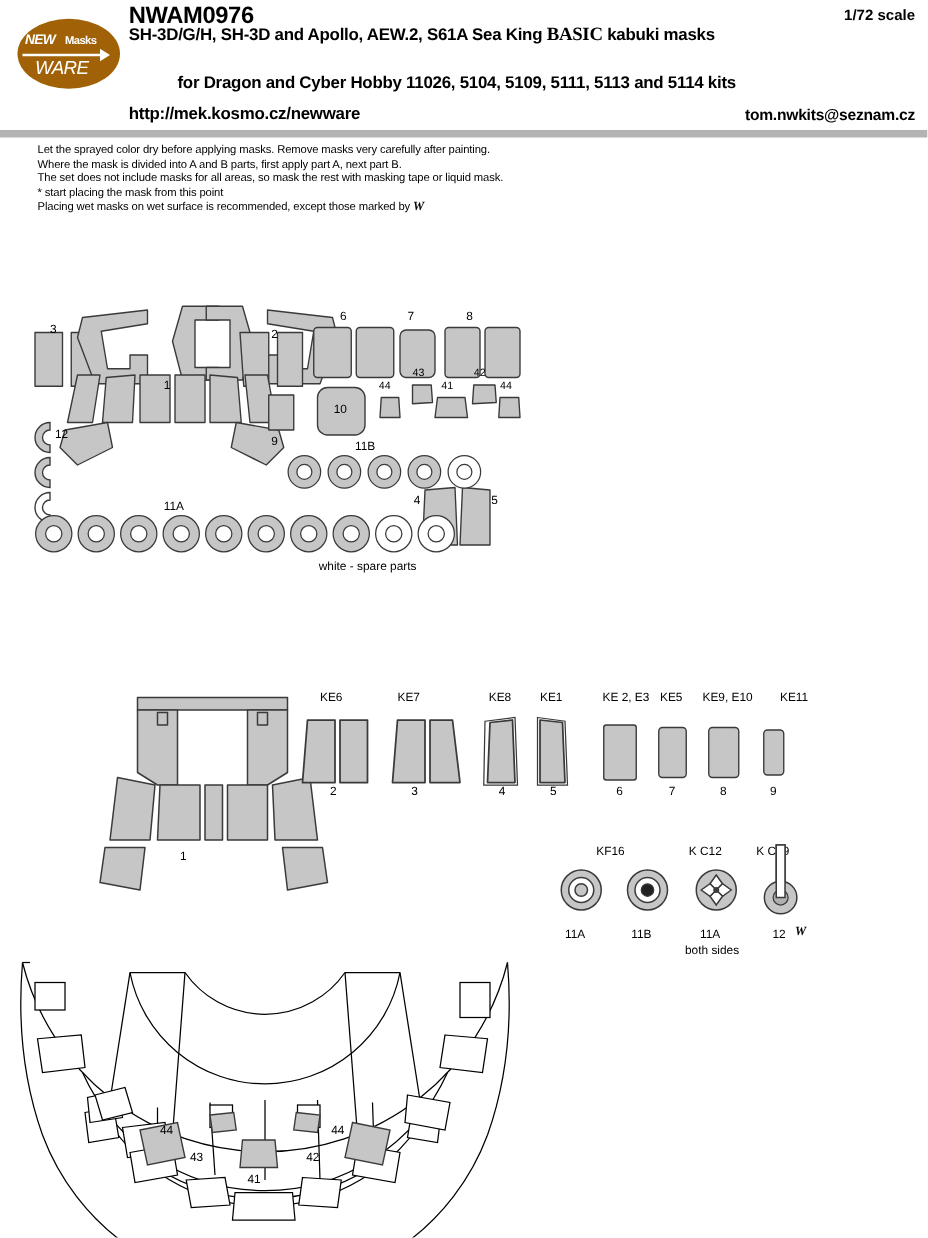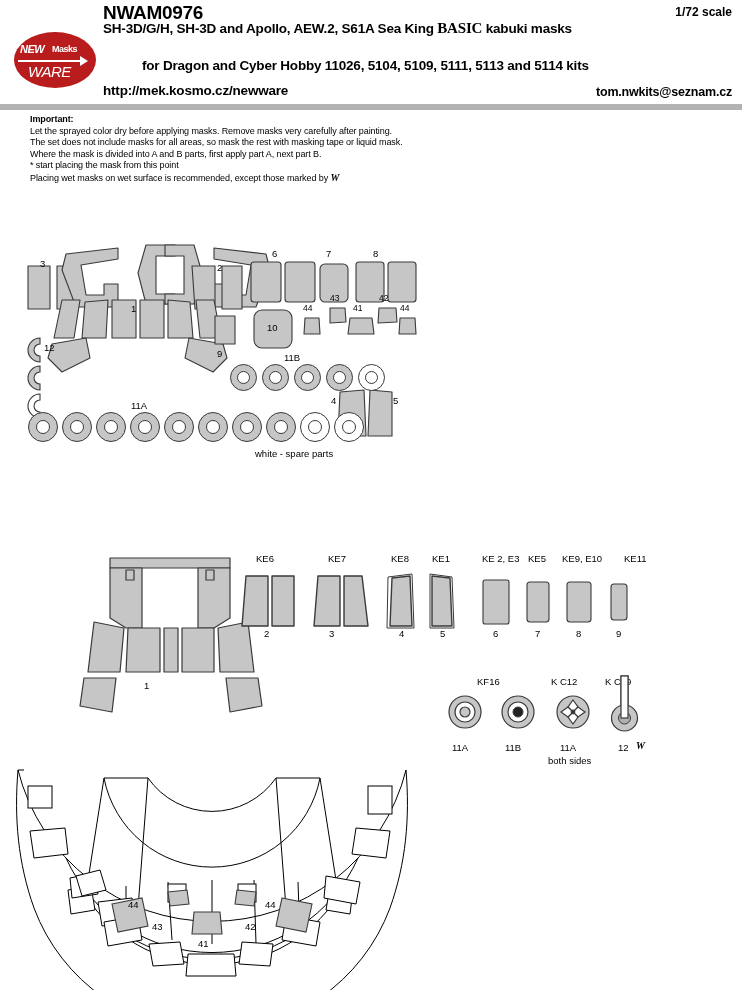--- a/index.html
+++ b/index.html
@@ -10,22 +10,22 @@
     color:#000;
     position:relative;
     overflow:hidden;
     -webkit-font-smoothing:none;
   }
   .sheet{position:relative;width:742px;height:990px;}
 
   
   .hdr{position:absolute;left:0;top:0;width:742px;height:108px;}
   .logo{
-    position:absolute;left:14px;top:32px;width:82px;height:56px;
-    background:#b91c1c;border-radius:50%;
+    position:absolute;left:14px;top:15px;width:82px;height:56px;
+    background:#a16207;border-radius:50%;
     overflow:hidden;
   }
   .logo .l-new{
     position:absolute;left:6px;top:11px;
     font-style:italic;font-weight:bold;font-size:11px;color:#fff;
     letter-spacing:-0.5px;
     font-family:"Liberation Sans", sans-serif;
   }
   .logo .l-masks{
     position:absolute;left:38px;top:12px;
@@ -113,24 +113,23 @@
     <div class="hline1"><span>SH-3D/G/H, SH-3D and Apollo, AEW.2, S61A Sea King </span><span class="basic">BASIC</span><span> kabuki masks</span></div>
 
     <div class="hline2">for Dragon and Cyber Hobby 11026, 5104, 5109, 5111, 5113 and 5114 kits</div>
     <div class="hline3">http://mek.kosmo.cz/newware</div>
     <div class="email">tom.nwkits@seznam.cz</div>
 
     <div class="divider"></div>
   </div>
 
   <div class="imp">
-    <div class="t">Important:</div>
     <div class="r">Let the sprayed color dry before applying masks. Remove masks very carefully after painting.</div>
+    <div class="r">Where the mask is divided into A and B parts, first apply part A, next part B.</div>
     <div class="r">The set does not include masks for all areas, so mask the rest with masking tape or liquid mask.</div>
-    <div class="r">Where the mask is divided into A and B parts, first apply part A, next part B.</div>
     <div class="r">*  start placing the mask from this point</div>
     <div class="r"><span>Placing wet masks on wet surface is recommended, except those marked by</span> <span class="wsym">W</span></div>
   </div>
 
   <div class="panel" style="left:0;top:240px;width:742px;height:230px;">
 
     <svg width="742" height="230">
       <g fill="#c6c6c6" stroke="#3a3a3a" stroke-width="1.1" stroke-linejoin="round">
 
         <rect x="28" y="276" width="22" height="43" transform="translate(0,-250)"></rect>
@@ -296,21 +295,21 @@
       </g>
       <g fill="#c6c6c6" stroke="#3a3a3a" stroke-width="1.1" stroke-linejoin="round">
         <rect x="243" y="16" width="26" height="44" rx="2"></rect>
         <rect x="287" y="18" width="22" height="40" rx="3"></rect>
         <rect x="327" y="18" width="24" height="40" rx="3"></rect>
         <rect x="371" y="20" width="16" height="36" rx="3"></rect>
       </g>
     </svg>
 
     <div class="lbl" style="left:256px;top:5px;">KE6</div>
-    <div class="lbl" style="left:328px;top:5px;text-align:right;">KE7</div>
+    <div class="lbl" style="left:318px;top:5px;text-align:right;">KE7</div>
     <div class="lbl" style="left:391px;top:5px;">KE8</div>
     <div class="lbl" style="left:432px;top:5px;">KE1</div>
     <div class="lbl" style="left:482px;top:5px;">KE 2, E3</div>
     <div class="lbl" style="left:528px;top:5px;">KE5</div>
     <div class="lbl" style="left:562px;top:5px;">KE9, E10</div>
     <div class="lbl" style="left:624px;top:5px;">KE11</div>
 
     <div class="lbl" style="left:264px;top:80px;">2</div>
     <div class="lbl" style="left:329px;top:80px;">3</div>
     <div class="lbl" style="left:399px;top:80px;">4</div>

